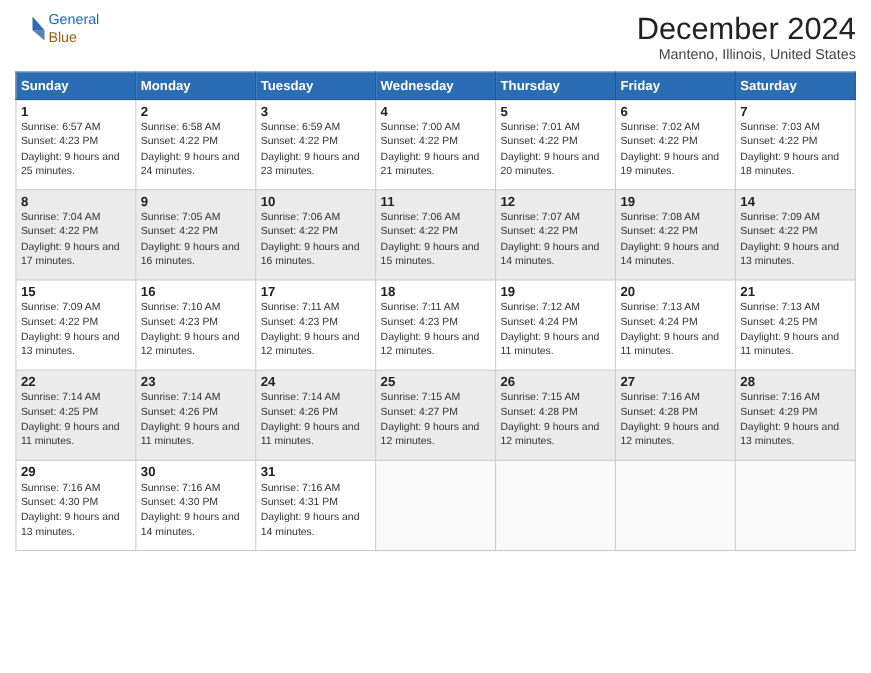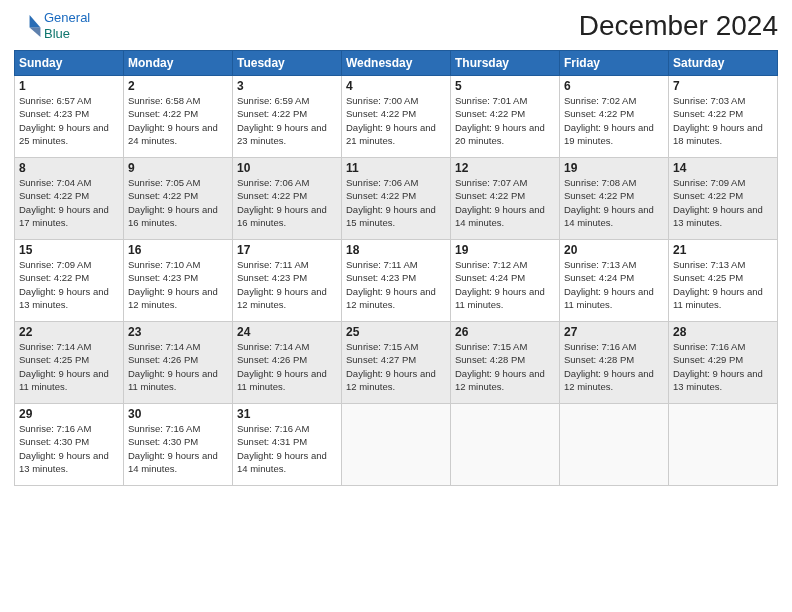--- a/index.html
+++ b/index.html
@@ -104,25 +104,26 @@
 <div class="page">
   <div class="header">
     <div class="logo">
       <svg class="logo-icon" viewBox="0 0 36 36">
 
         <polygon points="20,4 34,20 20,20" fill="#2a6db5"></polygon>
         <polygon points="20,20 34,20 34,32" fill="#1a4a8a" opacity="0.7"></polygon>
       </svg>
       <div class="logo-text">
         <div><span>General</span></div>
-        <div><span style="color:#0f766e;">Blue</span></div>
+        <div><span style="color:#a16207;">Blue</span></div>
       </div>
     </div>
     <div class="title-block">
       <div class="month-title">December 2024</div>
+      <div class="location">Manteno, Illinois, United States</div>
     </div>
   </div>
 
   <table class="calendar">
     <thead>
       <tr>
         <th>Sunday</th>
         <th>Monday</th>
         <th>Tuesday</th>
         <th>Wednesday</th>

